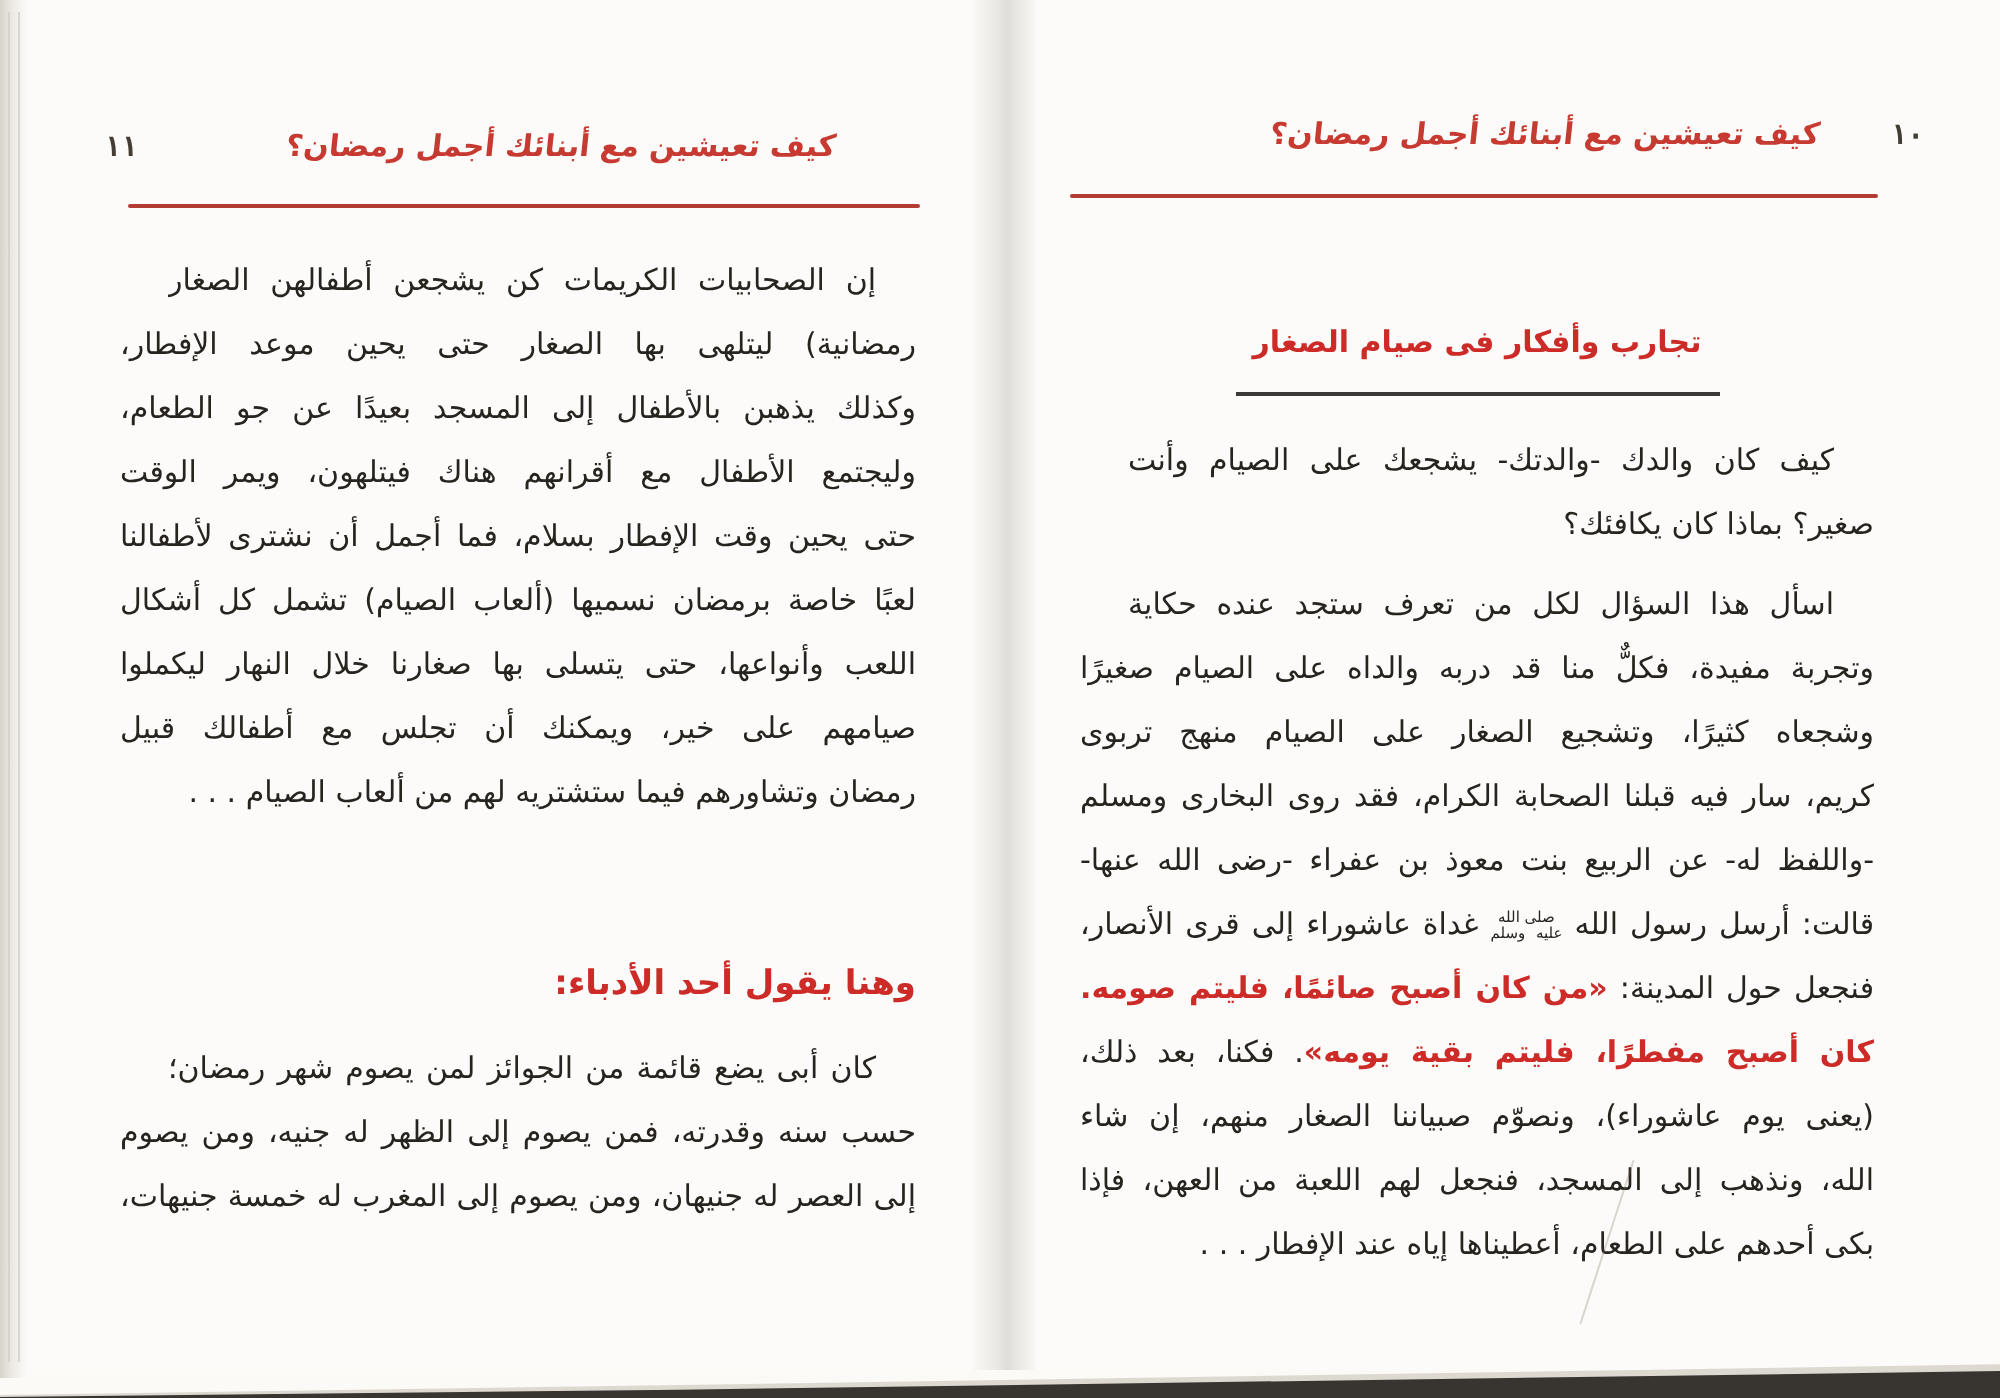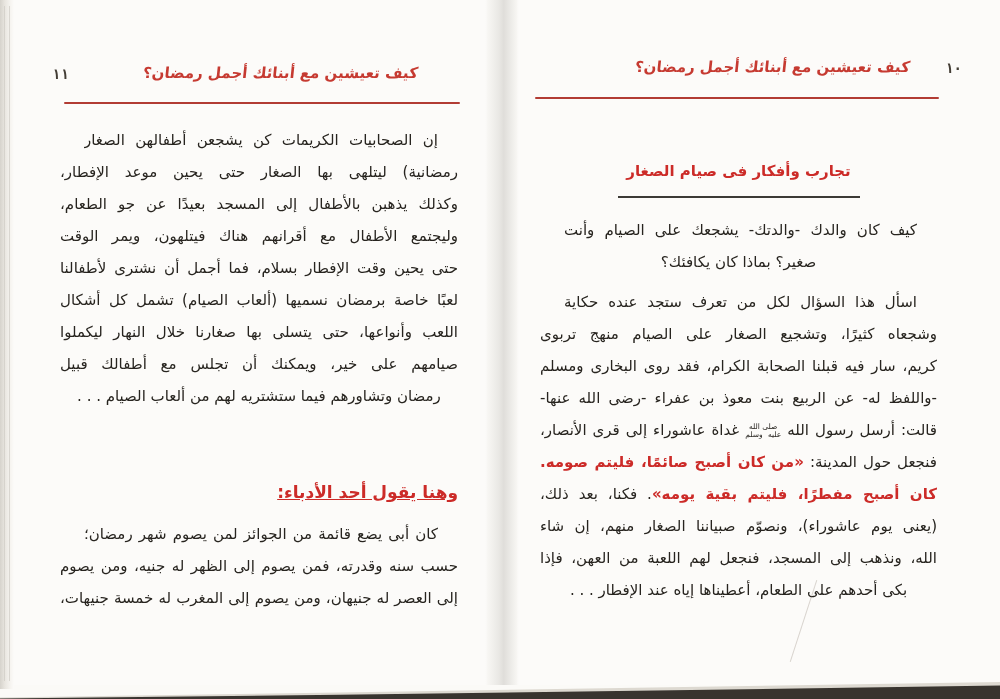--- a/index.html
+++ b/index.html
@@ -56,32 +56,32 @@
   .section-heading{
     position:absolute;left:0;right:0;text-align:center;
     color:#cc2b28;font-weight:bold;font-size:15px;
   }
   .heading-underline{
     position:absolute;left:50%;transform:translateX(-50%);
     width:242px;height:2px;background:#3c3a36;
   }
   .sub-heading{
     position:absolute;right:0;
-    color:#cc2b28;font-weight:bold;font-size:17px;text-decoration:underline;
+    color:#cc2b28;font-weight:bold;font-size:17px;
   }
 
   .para{position:absolute;left:0;right:0;}
   .line{
     direction:rtl;
     text-align:justify;text-align-last:justify;
     font-size:15px;line-height:32px;
     white-space:normal;overflow:hidden;height:32px;
   }
   .line.first{padding-right:20px;margin-left:24px;}
-  .line.noj{text-align:center;text-align-last:auto;}
+  .line.noj{text-align:right;text-align-last:auto;}
   .seg-red{color:#cc2b28;font-weight:bold;}
   .seg-saw{
     display:inline-block;width:36px;font-size:7.5px;line-height:7.5px;
     text-align:center;vertical-align:middle;white-space:normal;color:#27241f;
   }
 
   
   .scratch{
     position:absolute;width:1px;height:86px;background:rgba(125,112,98,.28);
     transform:rotate(18deg);
@@ -125,20 +125,21 @@
 
     <div class="content">
       <div class="section-heading" style="top:162px;">تجارب وأفكار فى صيام الصغار</div>
       <div class="heading-underline" style="top:196px;"></div>
       <div class="para" style="top:214px;">
           <div class="line first"><span>كيف كان والدك -والدتك- يشجعك على الصيام وأنت</span></div>
           <div class="line noj"><span>صغير؟ بماذا كان يكافئك؟</span></div>
         </div>
       <div class="para" style="top:286px;">
           <div class="line first"><span>اسأل هذا السؤال لكل من تعرف ستجد عنده حكاية طريفة</span></div>
+          <div class="line"><span>وتجربة مفيدة، فكلٌّ منا قد دربه والداه على الصيام صغيرًا</span></div>
           <div class="line"><span>وشجعاه كثيرًا، وتشجيع الصغار على الصيام منهج تربوى</span></div>
           <div class="line"><span>كريم، سار فيه قبلنا الصحابة الكرام، فقد روى البخارى ومسلم</span></div>
           <div class="line"><span>-واللفظ له- عن الربيع بنت معوذ بن عفراء -رضى الله عنها-</span></div>
           <div class="line"><span>قالت: أرسل رسول الله </span><span class="seg-saw">صلى الله عليه وسلم</span><span> غداة عاشوراء إلى قرى الأنصار،</span></div>
           <div class="line"><span>فنجعل حول المدينة: </span><span class="seg-red">«من كان أصبح صائمًا، فليتم صومه. ومن</span></div>
           <div class="line"><span class="seg-red">كان أصبح مفطرًا، فليتم بقية يومه»</span><span>. فكنا، بعد ذلك، نصومه</span></div>
           <div class="line"><span>(يعنى يوم عاشوراء)، ونصوّم صبياننا الصغار منهم، إن شاء</span></div>
           <div class="line"><span>الله، ونذهب إلى المسجد، فنجعل لهم اللعبة من العهن، فإذا</span></div>
           <div class="line noj"><span>بكى أحدهم على الطعام، أعطيناها إياه عند الإفطار . . .</span></div>
         </div>

